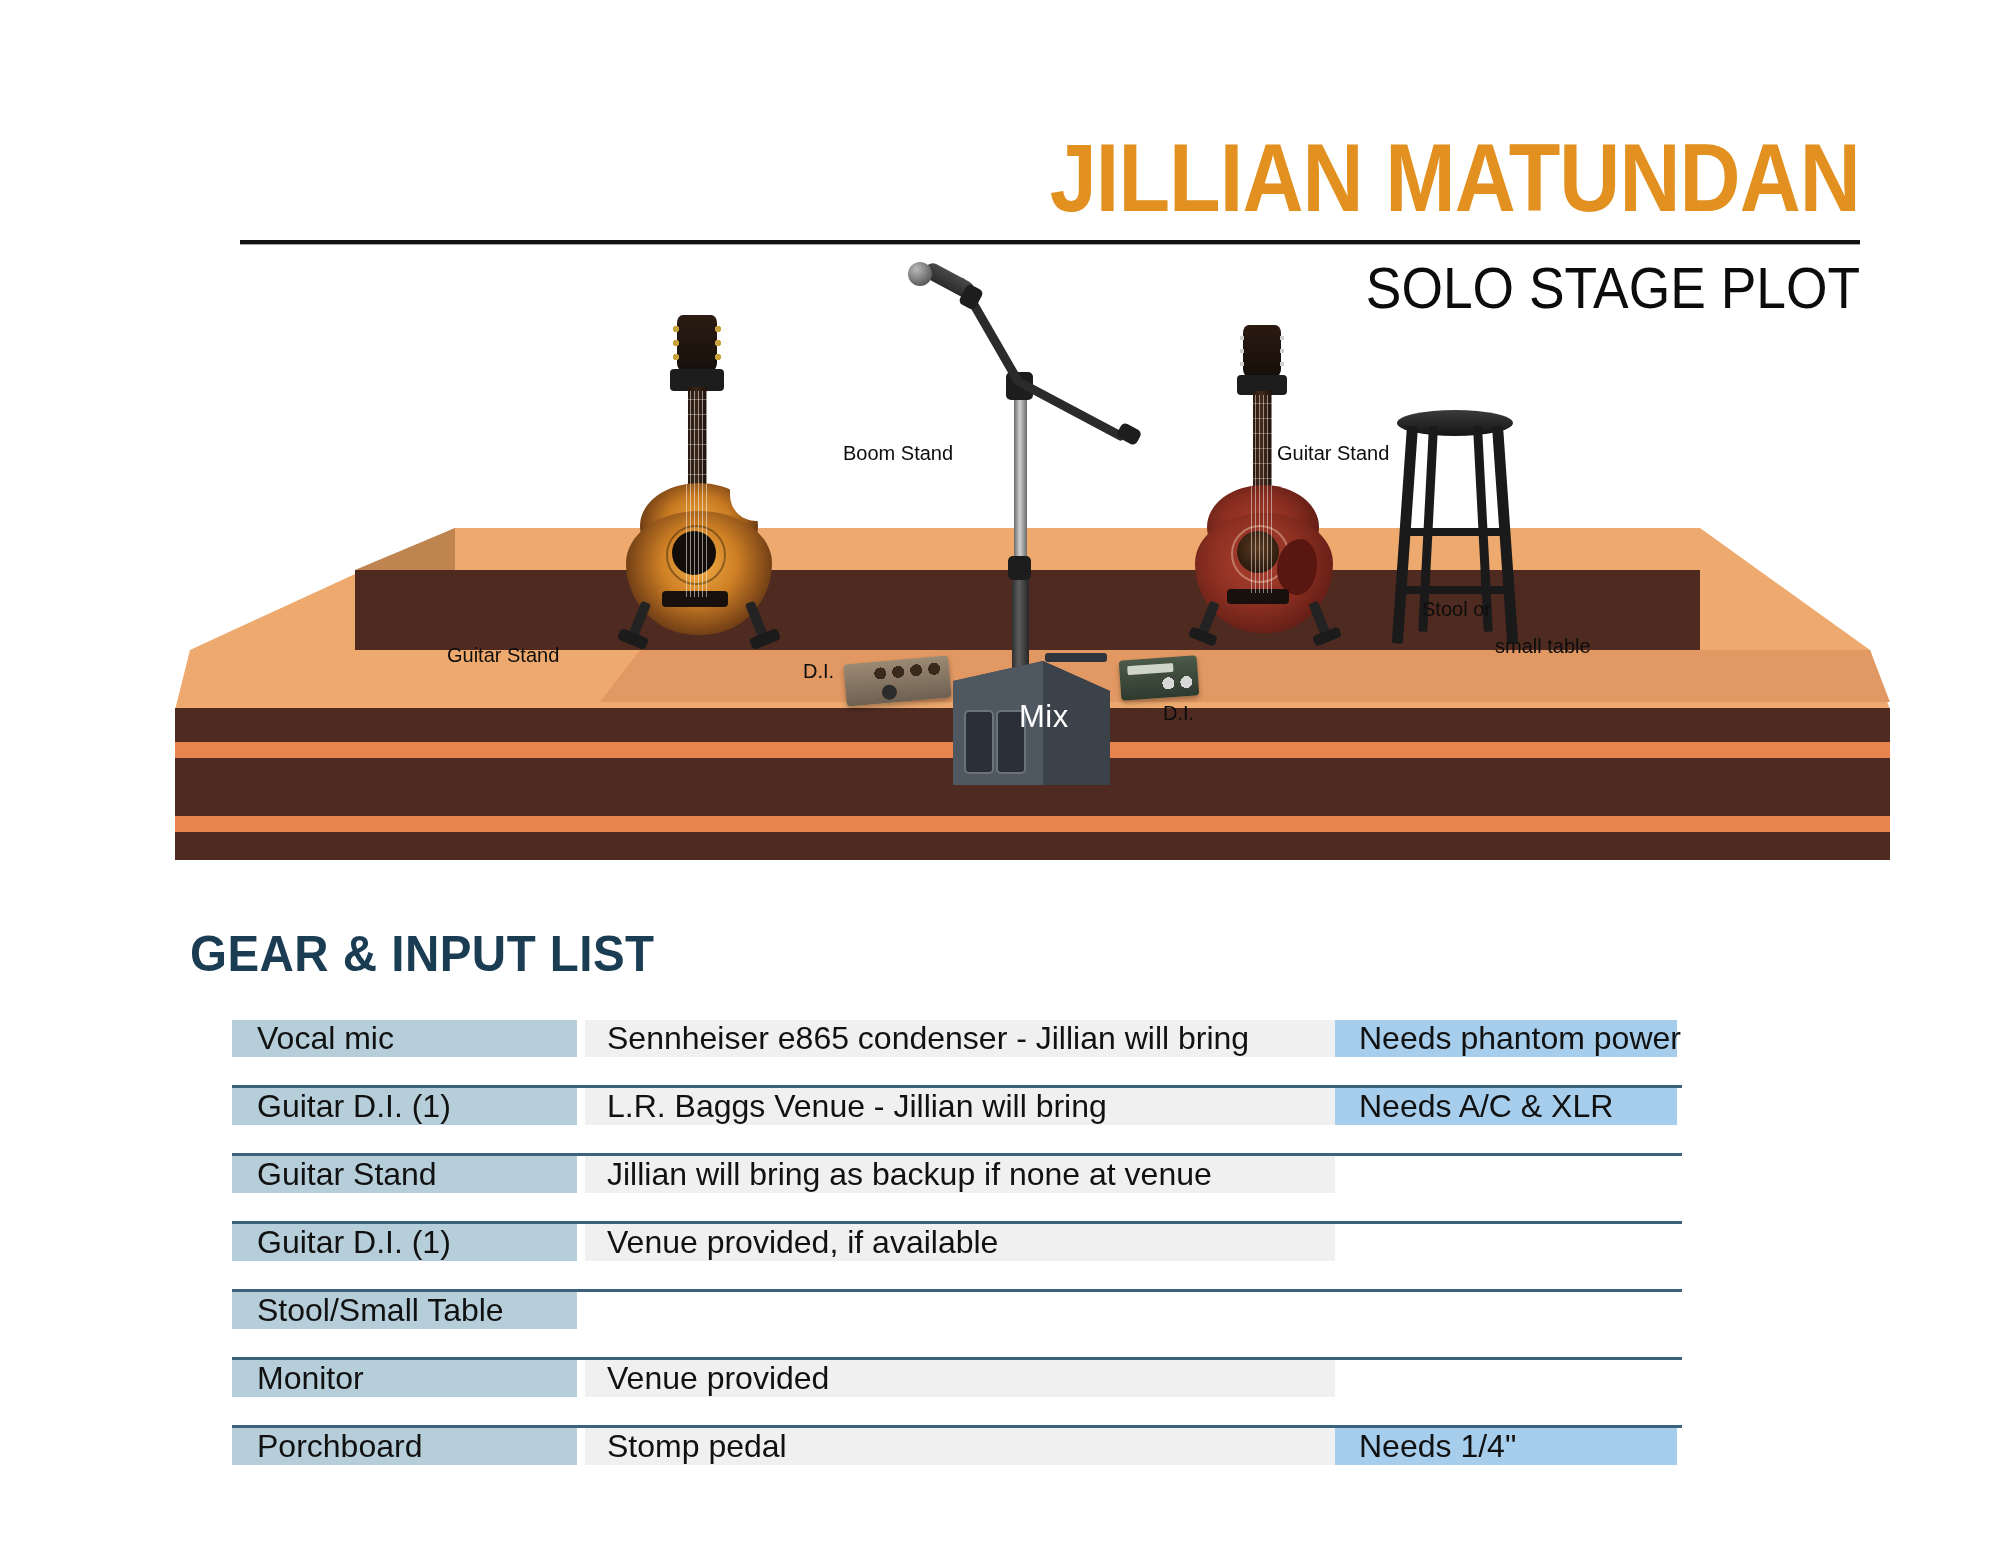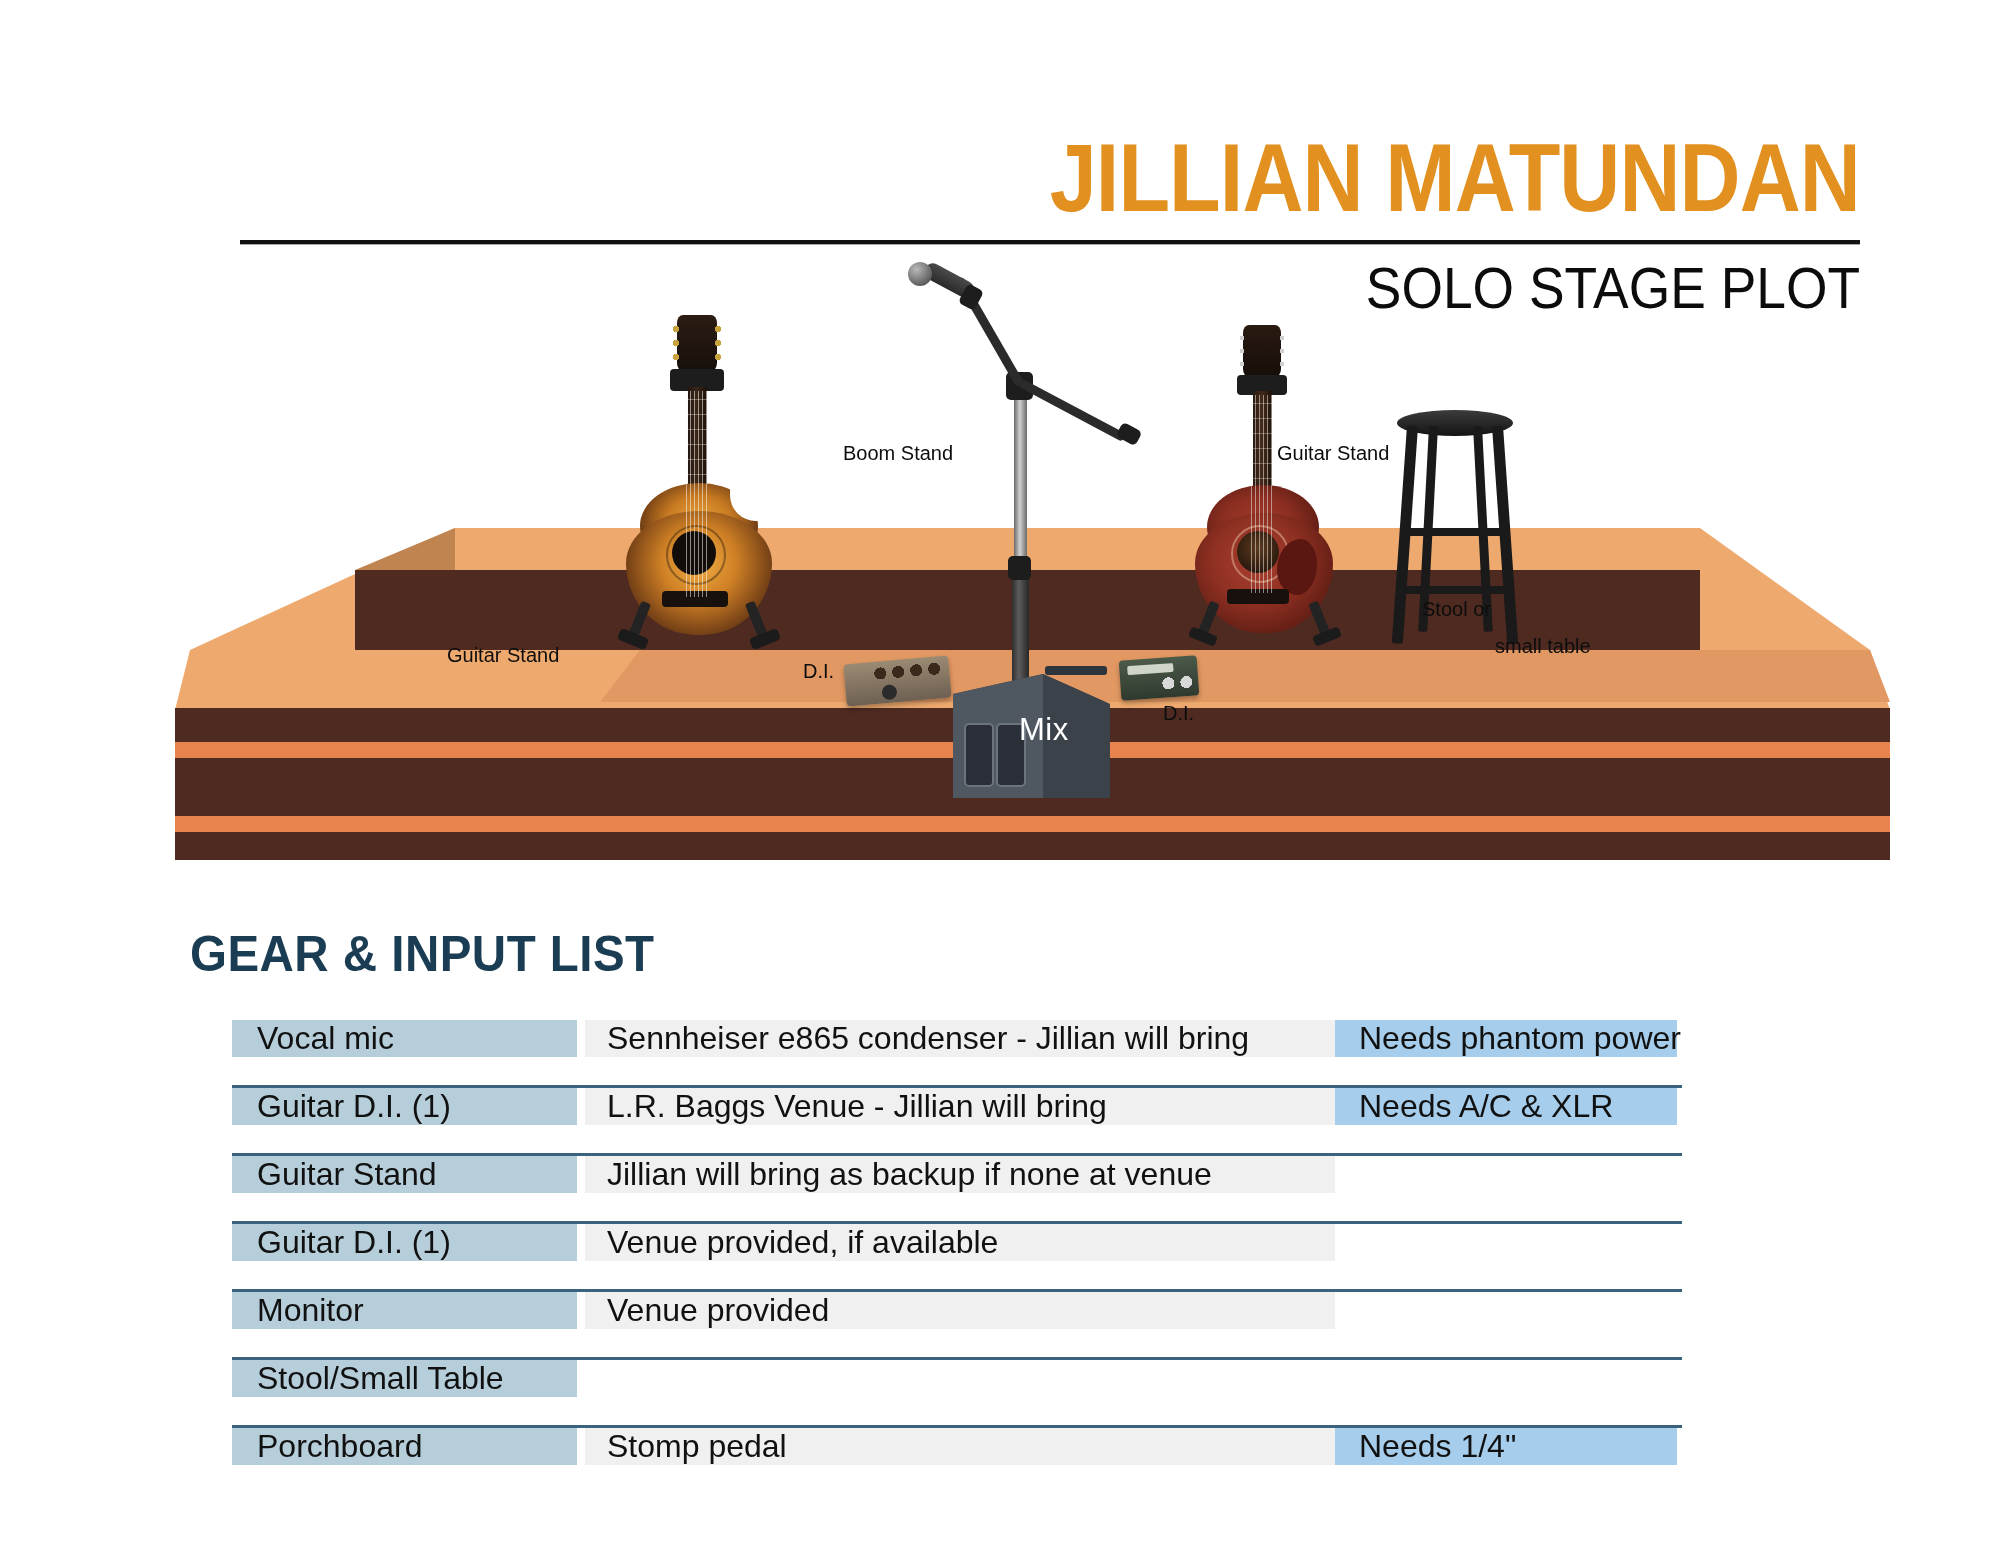--- a/index.html
+++ b/index.html
@@ -233,21 +233,21 @@
     <div class="di-box" style="left:1120px;top:328px;width:78px;height:40px;
                 background:linear-gradient(180deg,#4b5a49,#2f3a2e);transform:rotate(-4deg);
                 box-shadow:0 3px 5px rgba(0,0,0,.3);">
       <div style="position:absolute;left:8px;top:6px;width:46px;height:9px;background:#cfd6c8;border-radius:2px;"></div>
       <div style="position:absolute;left:40px;top:18px;width:34px;height:16px;
                   background:
                     radial-gradient(circle at 8px 8px,#d8d8d8 6px,transparent 6px),
                     radial-gradient(circle at 26px 8px,#d8d8d8 6px,transparent 6px);"></div>
     </div>
 
-    <div id="wedge" style="left:935px;top:318px;width:190px;height:160px;">
+    <div id="wedge" style="left:935px;top:305px;width:190px;height:160px;">
       <svg width="190" height="160" viewBox="0 0 190 160">
         <polygon points="18,46 108,26 175,56 175,150 18,150" fill="#434a52"></polygon>
         <polygon points="18,46 108,26 108,150 18,150" fill="#4f5761"></polygon>
         <polygon points="108,26 175,56 175,150 108,150" fill="#3b424a"></polygon>
         <rect x="110" y="18" width="62" height="9" rx="3" fill="#2e343b"></rect>
         <rect x="30" y="76" width="28" height="62" rx="4" fill="#2b3038" stroke="#6b737d" stroke-width="2"></rect>
         <rect x="62" y="76" width="28" height="62" rx="4" fill="#2b3038" stroke="#6b737d" stroke-width="2"></rect>
       </svg>
       <div class="mix-label">Mix</div>
     </div>
@@ -312,46 +312,46 @@
       <div class="c2">
         <span class="cell-txt">Venue provided, if available</span>
         </div>
       <div class="c3">
         <span class="cell-txt"></span>
         </div>
     </div>
 
     <div class="trow">
       <div class="c1">
+        <span class="cell-txt">Stool/Small Table</span>
+        </div>
+      <div class="gap"></div>
+      <div class="c2">
+        <span class="cell-txt"></span>
+        </div>
+      <div class="c3">
+        <span class="cell-txt"></span>
+        </div>
+    </div>
+
+    <div class="trow">
+      <div class="c1">
         <span class="cell-txt">Monitor</span>
         </div>
       <div class="gap"></div>
       <div class="c2">
         <span class="cell-txt">Venue provided</span>
         </div>
       <div class="c3">
         <span class="cell-txt"></span>
         </div>
     </div>
 
     <div class="trow">
       <div class="c1">
-        <span class="cell-txt">Stool/Small Table</span>
-        </div>
-      <div class="gap"></div>
-      <div class="c2">
-        <span class="cell-txt"></span>
-        </div>
-      <div class="c3">
-        <span class="cell-txt"></span>
-        </div>
-    </div>
-
-    <div class="trow">
-      <div class="c1">
         <span class="cell-txt">Porchboard</span>
         </div>
       <div class="gap"></div>
       <div class="c2">
         <span class="cell-txt">Stomp pedal</span>
         </div>
       <div class="c3">
         <span class="cell-txt">Needs 1/4"</span>
         </div>
     </div>

